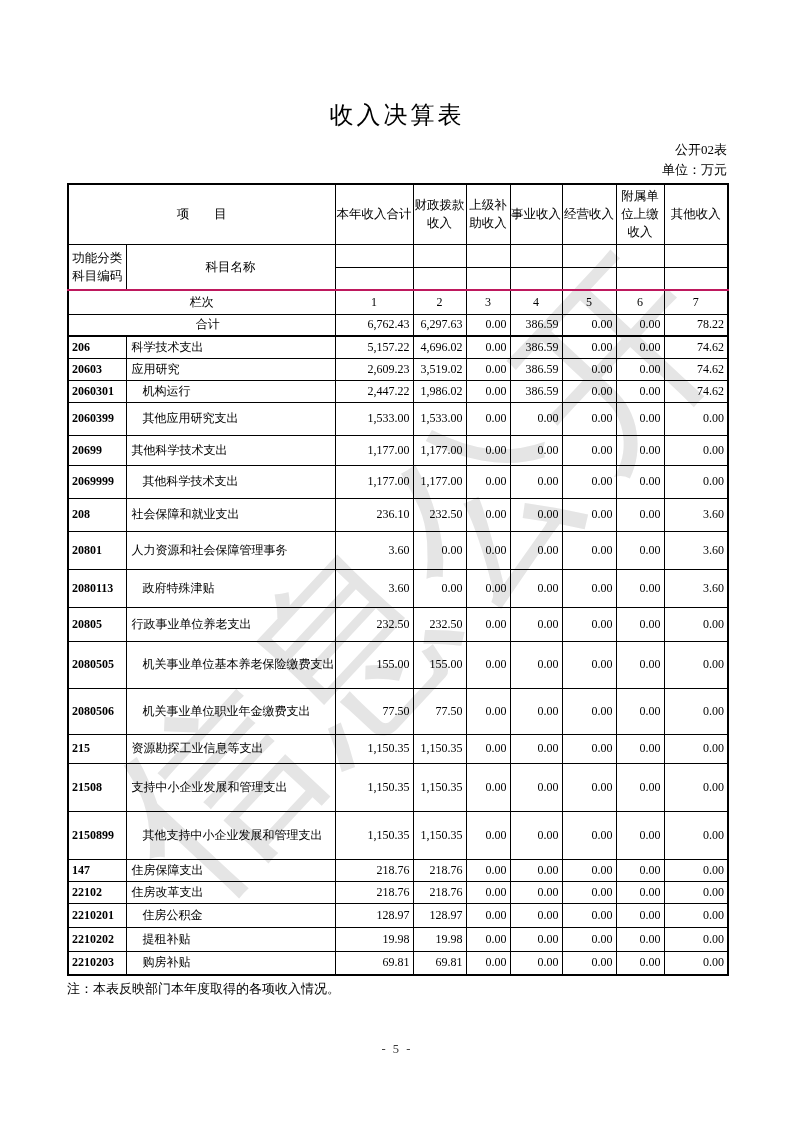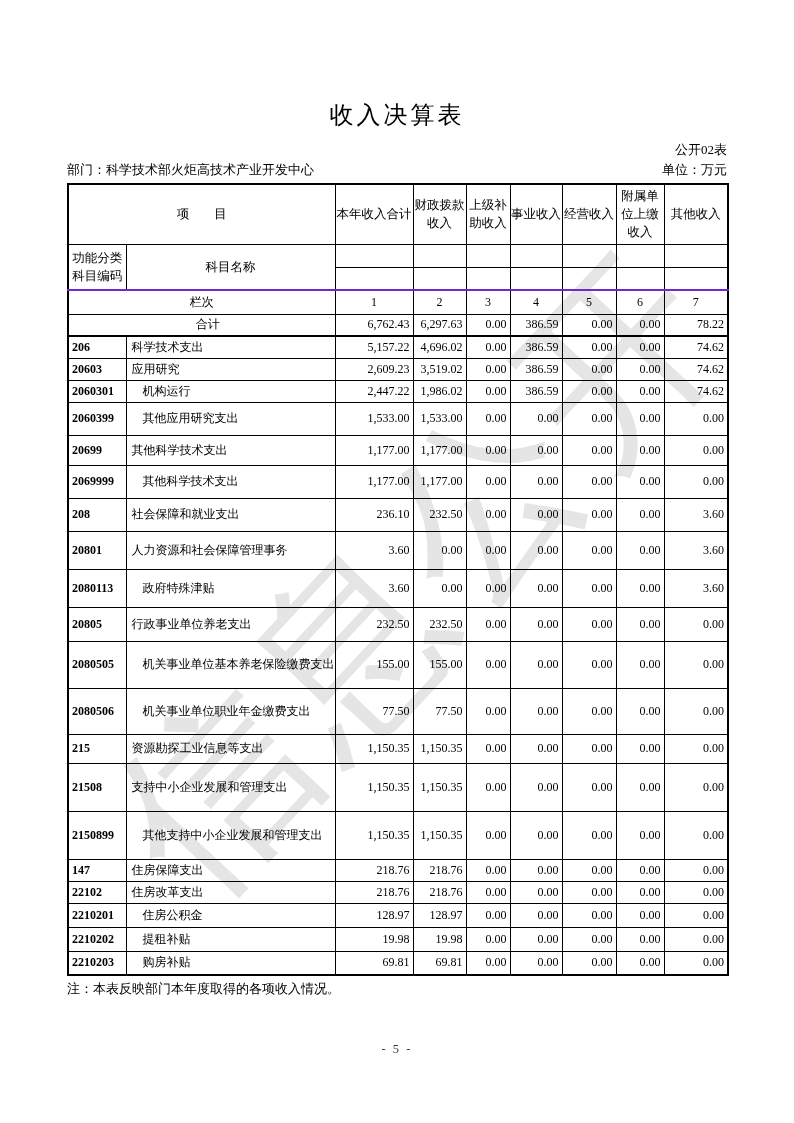--- a/index.html
+++ b/index.html
@@ -24,21 +24,21 @@
 
   table.income { position:absolute; top:183px; left:67px; width:660px;
                  border-collapse:collapse; table-layout:fixed;
                  border:2px solid #000; background:transparent; }
   .income th, .income td { border:1px solid #000; font-weight:normal;
                            vertical-align:middle; padding:0; overflow:hidden; }
   .income th { font-size:12.5px; line-height:18px; text-align:center; }
   tr.hrow1 { height:60px; }
   tr.hrow2 { height:23px;margin-top:36px; }
   tr.lanci { height:24px; }
-  tr.lanci td { border-top:2px solid #6d28d9; font-size:12px; text-align:center; }
+  tr.lanci td { border-top:2px solid #be185d; font-size:12px; text-align:center; }
   th.code-label { white-space:pre-line; font-size:12.5px; }
 
   td.c-code { font-size:12px; text-align:left; padding-left:3px; white-space:nowrap;font-weight:bold; }
   td.c-name { font-size:12px; text-align:left; padding-left:5px; white-space:nowrap; }
   td.c-name.indent { padding-left:16px; }
   td.c-name.center { text-align:center; padding-left:12px; font-size:12px; }
   td.c-num { font-size:12px; text-align:right; padding-right:3px; white-space:nowrap; }
   tr.total td { border-bottom-width:2px; }
 
   .note { position:absolute; top:980px; left:67px; font-size:13px; }
@@ -51,21 +51,20 @@
 <div class="page">
 
   <div class="watermark">信息公开</div>
 
   <div class="content">
 
     <div class="title">收入决算表</div>
     <div class="form-code">公开02表</div>
 
     <div class="meta">
-      <span class="dept">部门：科学技术部火炬高技术产业开发中心</span>
       <span class="unit">单位：万元</span>
     </div>
 
     <table class="income">
       <colgroup>
         <col style="width:58px">
           <col style="width:209px">
           <col style="width:78px">
         <col style="width:53px">
           <col style="width:44px">

